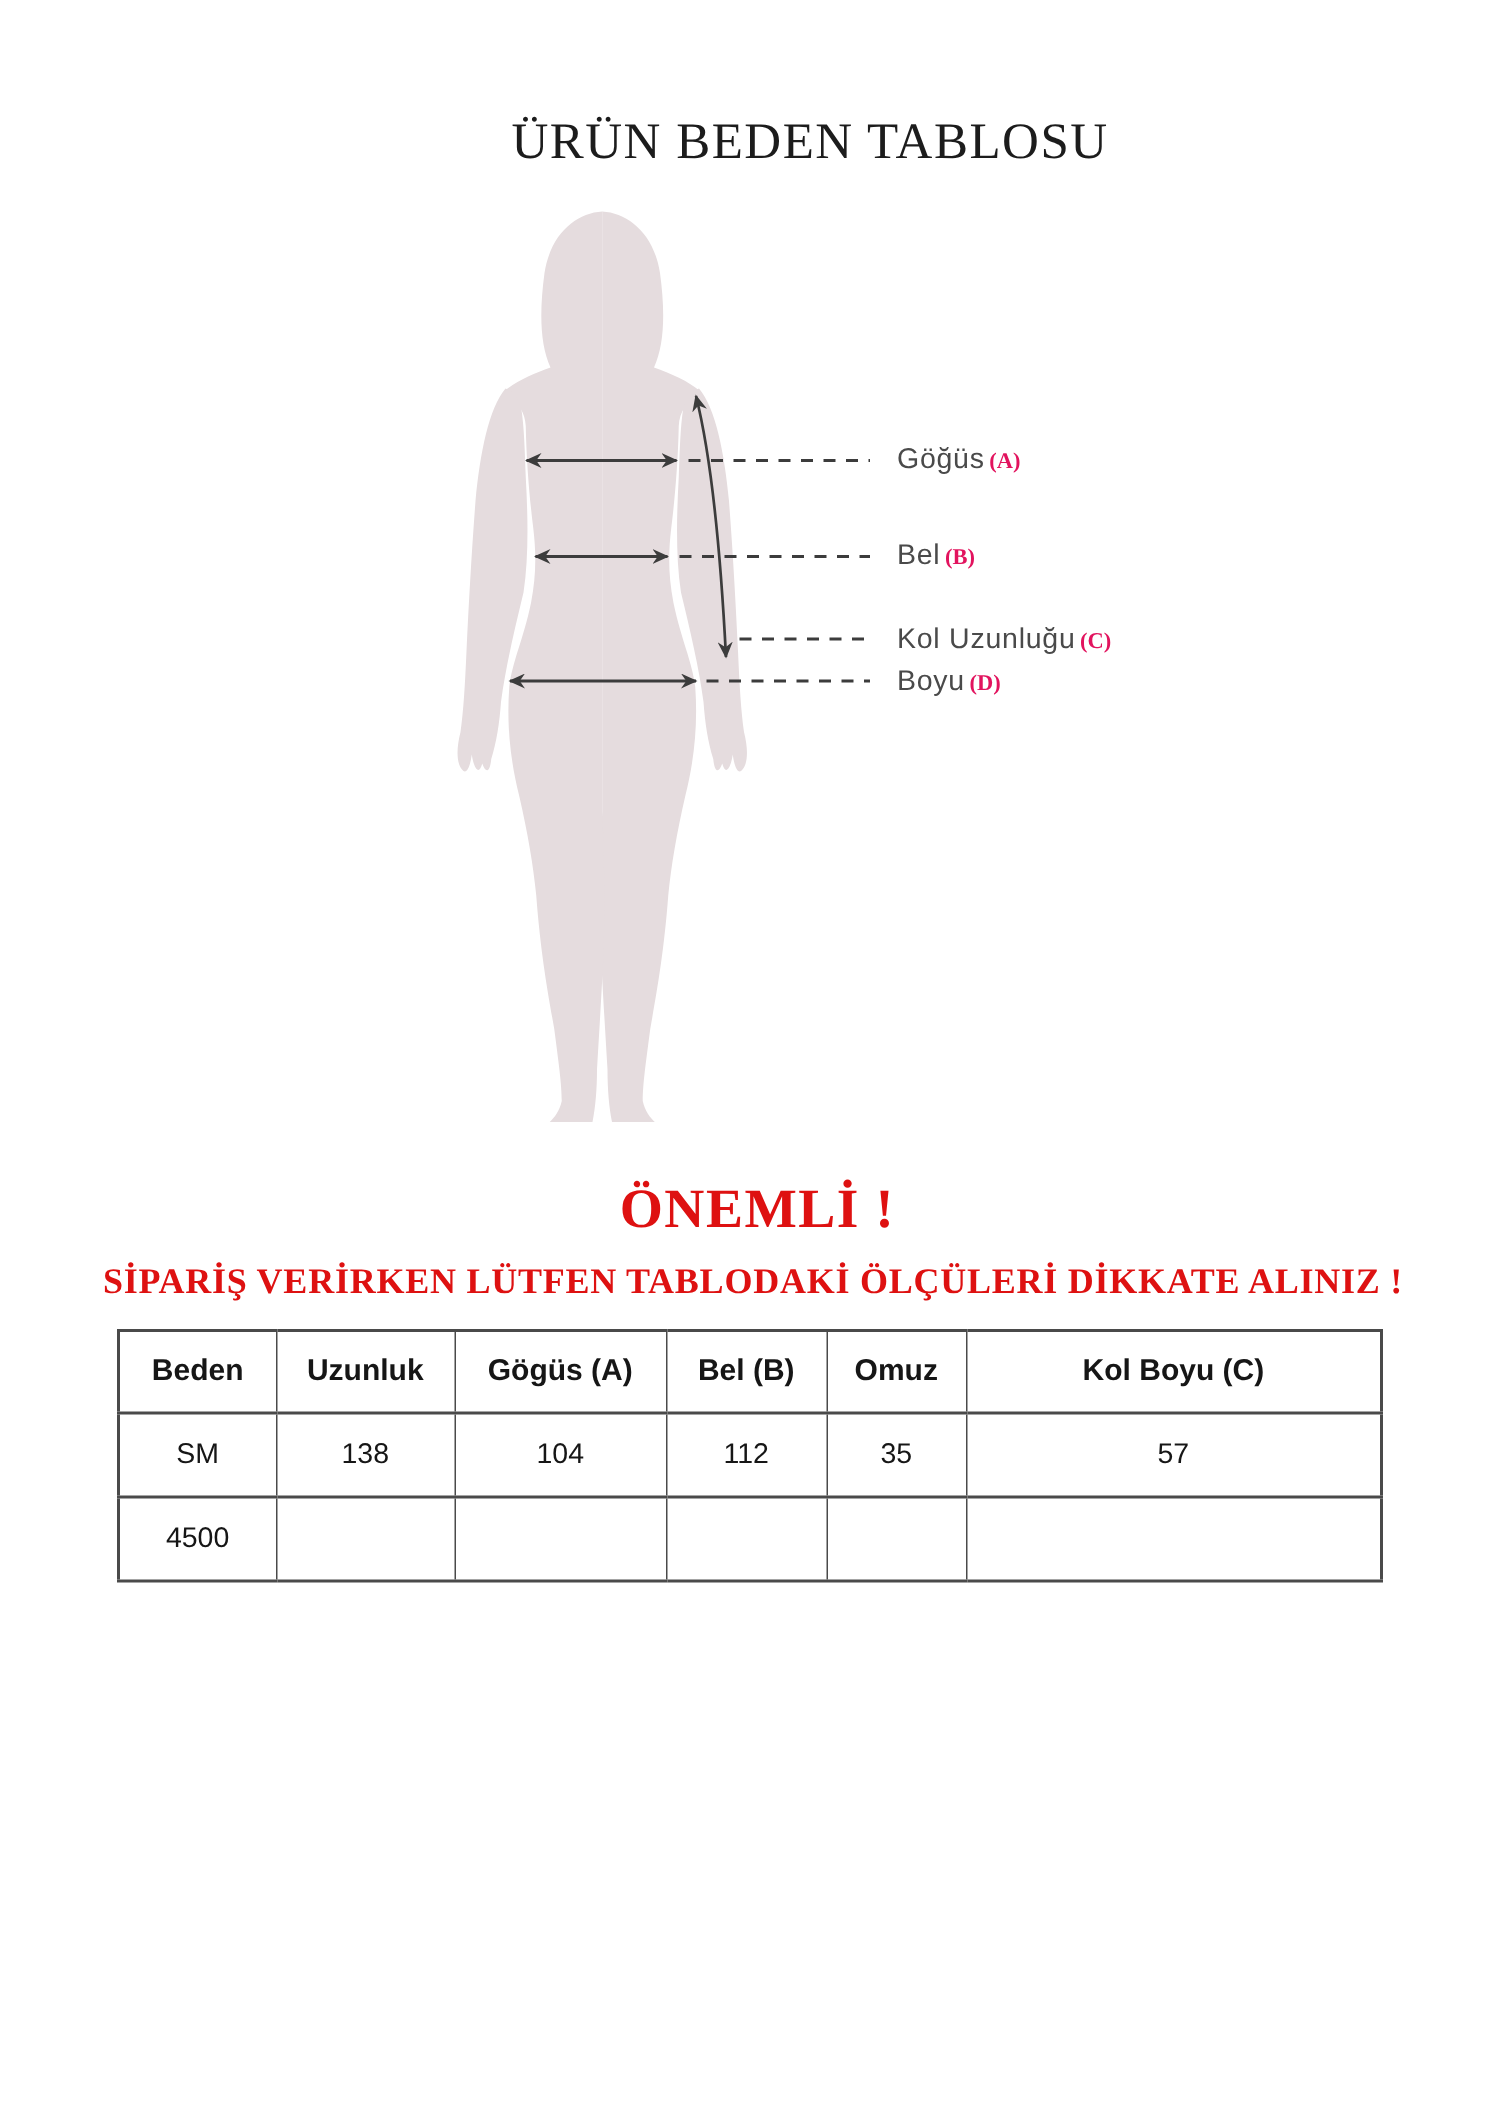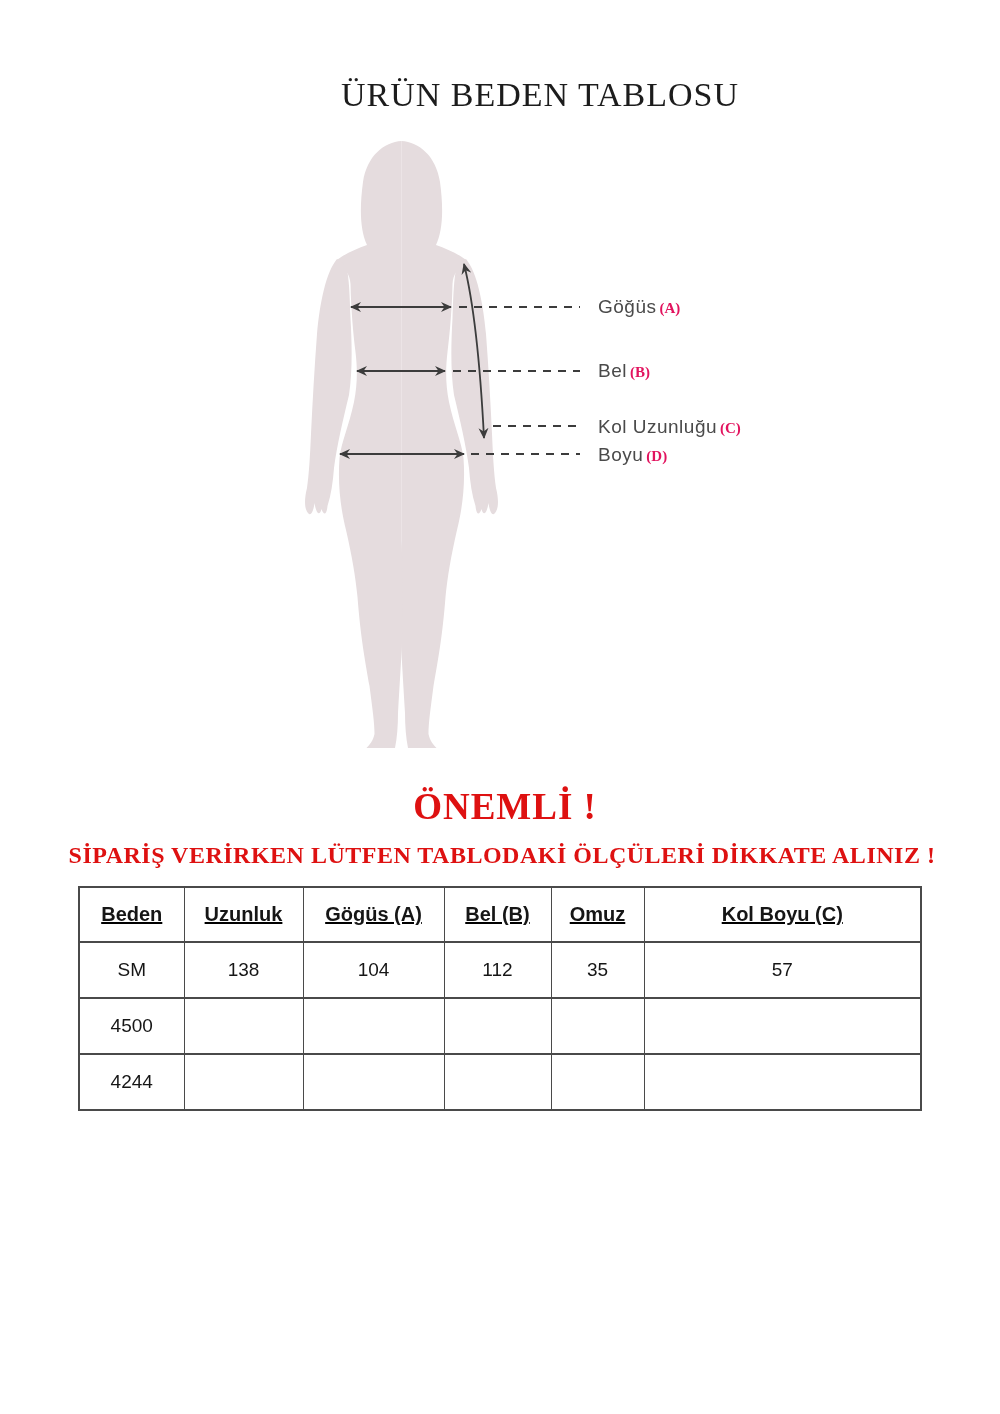--- a/index.html
+++ b/index.html
@@ -38,21 +38,21 @@
   table.size-table{
     position:absolute;left:78px;top:886px;width:842px;
     border-collapse:collapse;table-layout:fixed;
     border:2px solid #4a4a4a;background:#ffffff;
   }
   table.size-table th, table.size-table td{
     border:1.5px solid #4a4a4a;border-top-width:2px;border-bottom-width:2px;
     text-align:center;vertical-align:middle;padding:0;color:#161616;
     overflow:hidden;white-space:nowrap;
   }
-  table.size-table thead tr{height:55px;text-decoration:underline;}
+  table.size-table thead tr{height:55px;}
   table.size-table tbody tr{height:56px;margin-left:12px;}
   table.size-table th{font-size:20px;font-weight:bold;}
   table.size-table td{font-size:19px;font-weight:normal;}
 </style>
 </head>
 <body>
 
 <div class="page">
 
   <div class="page-title">ÜRÜN BEDEN TABLOSU</div>
@@ -163,24 +163,16 @@
         <td>57</td>
       </tr>
       <tr>
         <td>4500</td>
         <td></td>
         <td></td>
         <td></td>
         <td></td>
         <td></td>
       </tr>
-      <tr>
-        <td>4244</td>
-        <td></td>
-        <td></td>
-        <td></td>
-        <td></td>
-        <td></td>
-      </tr>
     </tbody>
   </table>
 
 </div>
 
 </body></html>

